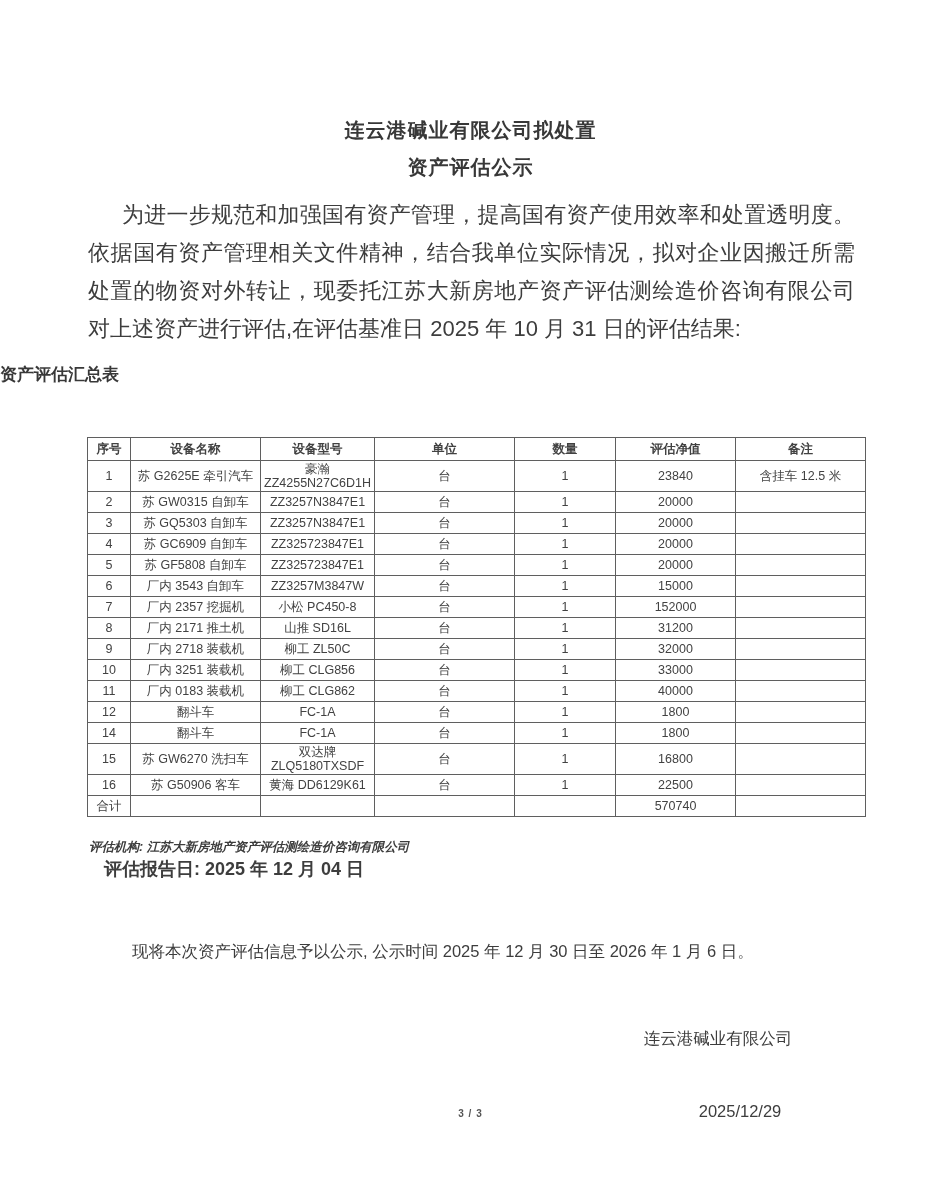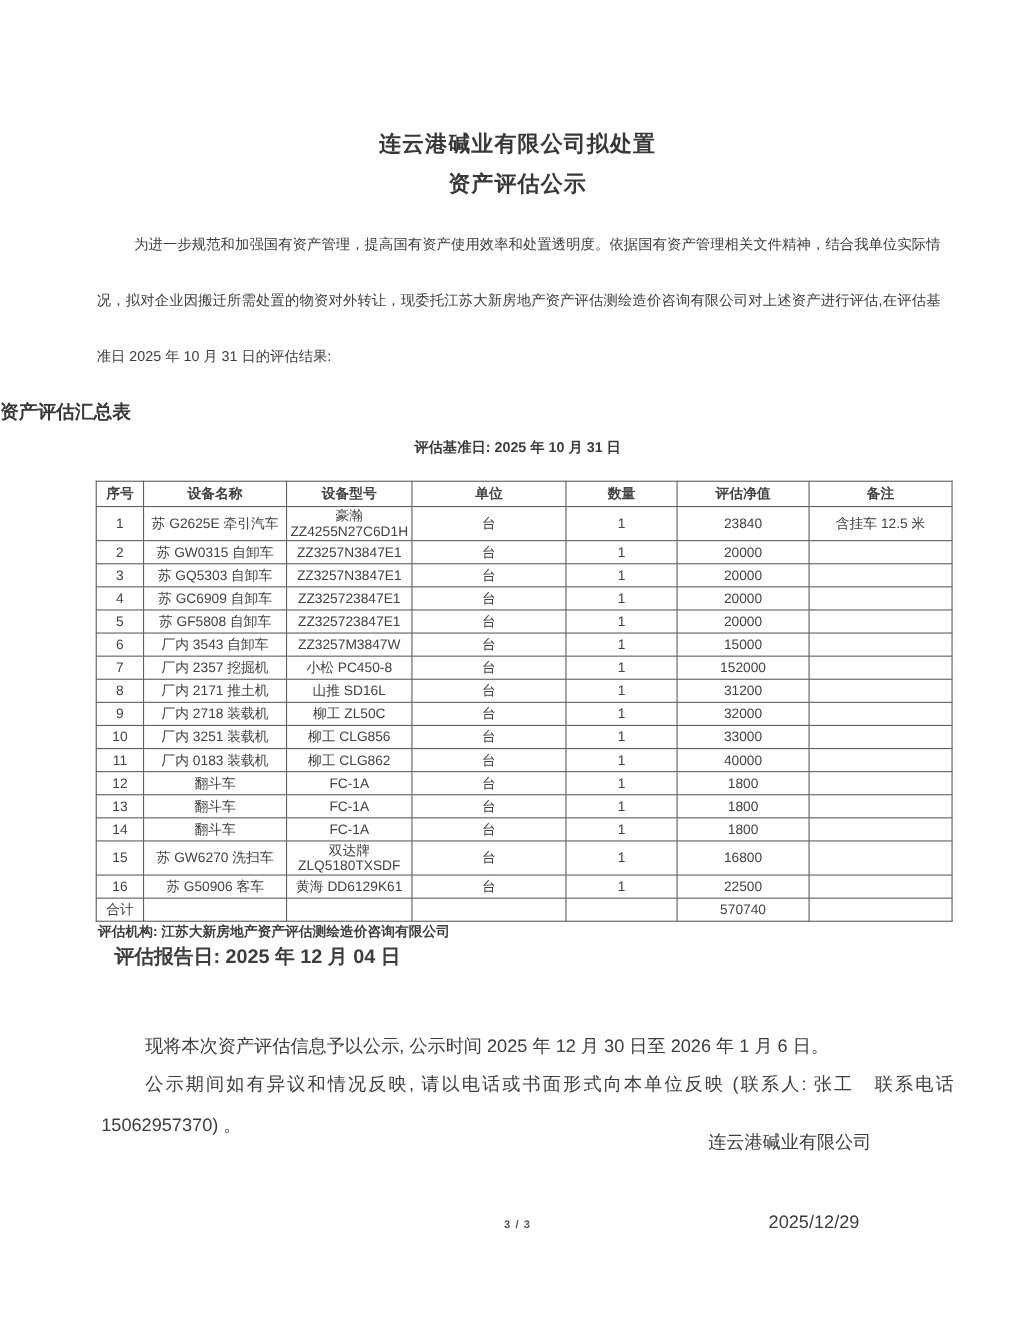--- a/index.html
+++ b/index.html
@@ -27,22 +27,22 @@
     letter-spacing: 1px;
   }
   .doc-title.line1 { top: 117px; }
   .doc-title.line2 { top: 154px; }
   .intro-paragraph {
     position: absolute;
     top: 196px;
     left: 88px;
     width: 767px;
     margin: 0;
-    font-size: 13px;
-    line-height: 51px;
+    font-size: 22px;
+    line-height: 38px;
     text-align: justify;
     text-indent: 34px;
     color: #3d3d3d;
   }
   .tbl-title {
     position: absolute;
     top: 363px;
     left: 0;
     width: 941px;
     text-align: left;
@@ -101,20 +101,21 @@
     white-space: pre-line;
     line-height: 14px;
   }
   .agency-line {
     position: absolute;
     top: 839px;
     left: 89px;
     font-size: 12.5px;
     font-weight: bold;
     color: #3d3d3d;
+    font-style: italic;
   }
   .report-date-line {
     position: absolute;
     top: 857px;
     left: 104px;
     font-size: 18px;
     font-weight: bold;
     color: #3d3d3d;
   }
   .closing-paragraph {
@@ -165,21 +166,20 @@
 <body>
 
 <div class="doc">
 
   <div class="doc-title line1">连云港碱业有限公司拟处置</div>
   <div class="doc-title line2">资产评估公示</div>
 
   <p class="intro-paragraph">为进一步规范和加强国有资产管理，提高国有资产使用效率和处置透明度。依据国有资产管理相关文件精神，结合我单位实际情况，拟对企业因搬迁所需处置的物资对外转让，现委托江苏大新房地产资产评估测绘造价咨询有限公司对上述资产进行评估,在评估基准日 2025 年 10 月 31 日的评估结果:</p>
 
   <div class="tbl-title">资产评估汇总表</div>
-  <div class="tbl-subtitle">评估基准日: 2025 年 10 月 31 日</div>
 
 
   <table class="asset-table">
     <colgroup>
       <col style="width:43px">
       <col style="width:130px">
       <col style="width:114px">
       <col style="width:140px">
       <col style="width:101px">
       <col style="width:120px">
@@ -300,29 +300,20 @@
         <tr>
           <td>12</td>
           <td>翻斗车</td>
           <td>FC-1A</td>
           <td>台</td>
           <td>1</td>
           <td>1800</td>
           <td></td>
         </tr>
         <tr>
-          <td>13</td>
-          <td>翻斗车</td>
-          <td>FC-1A</td>
-          <td>台</td>
-          <td>1</td>
-          <td>1800</td>
-          <td></td>
-        </tr>
-        <tr>
           <td>14</td>
           <td>翻斗车</td>
           <td>FC-1A</td>
           <td>台</td>
           <td>1</td>
           <td>1800</td>
           <td></td>
         </tr>
         <tr>
           <td>15</td>
@@ -352,20 +343,19 @@
           <td>570740</td>
           <td></td>
         </tr>
       </tbody>
   </table>
 
   <div class="agency-line">评估机构: 江苏大新房地产资产评估测绘造价咨询有限公司</div>
   <div class="report-date-line">评估报告日: 2025 年 12 月 04 日</div>
 
   <p class="closing-paragraph p1">现将本次资产评估信息予以公示, 公示时间 2025 年 12 月 30 日至 2026 年 1 月 6 日。</p>
-  <p class="closing-paragraph p2">公示期间如有异议和情况反映, 请以电话或书面形式向本单位反映 (联系人: 张工　联系电话 15062957370) 。</p>
 
   <div class="signature-company">连云港碱业有限公司</div>
   <div class="signature-date">2025/12/29</div>
 
   <div class="page-number">3 / 3</div>
 
 </div>
 
 </body></html>

